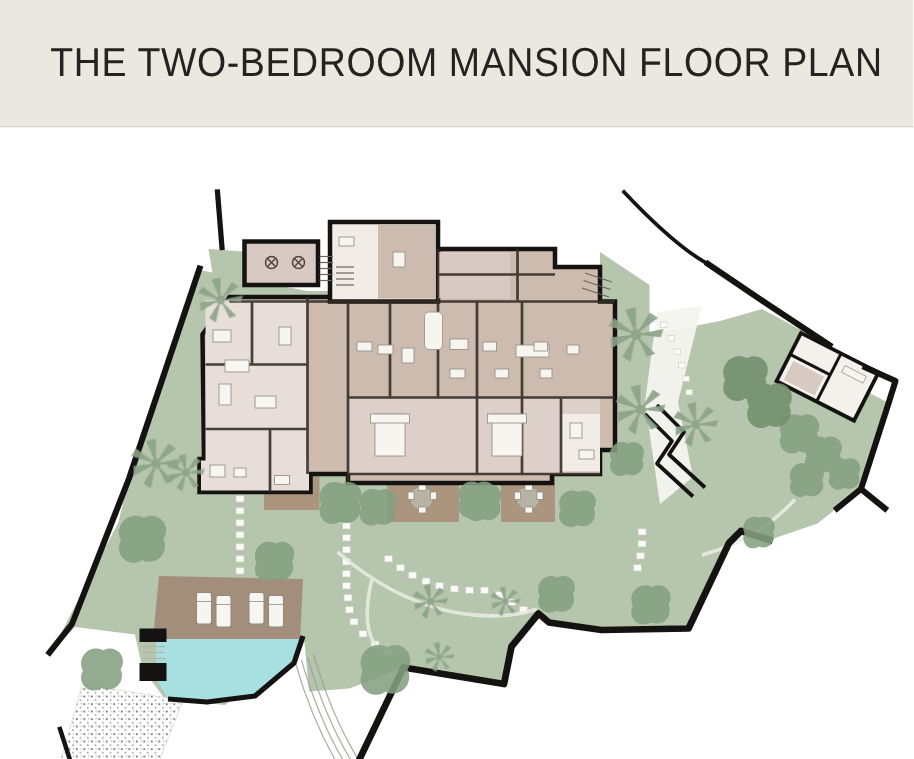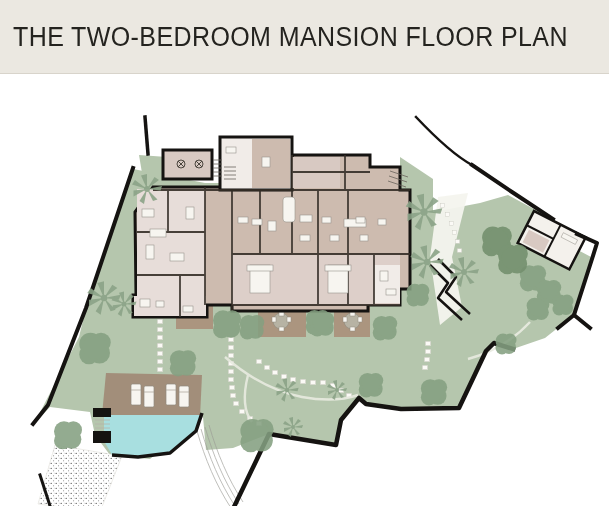--- a/index.html
+++ b/index.html
@@ -1,20 +1,20 @@
 <!DOCTYPE html>
 <html style="--header_bg: #ebe8e1; --header_text: #24231f; --divider: #d8d4cb; --canvas: #ffffff; --lawn: #b5c6ad; --tree: #85a081; --tree_dark: #74906e; --palm: #8ba387; --wall: #151311; --building_base: #cdbbaf; --room_light: #e7ddd9; --room_mid: #ddcfc9; --room_white: #f1ece8; --room_beige: #d8c9c2; --deck: #a28e7a; --terrace: #ab957f; --pool: #a8dfe0; --furniture: #f7f5f0; --furniture_edge: #97938c; --stone: #fbfaf6; --stipple: #5c5c5c; --path_line: #e9ebe1; --table: #b7b3a4;"><head>
 <meta charset="utf-8">
 <style>
   html,body{margin:0;padding:0;background:#fff;}
   body{width:609px;height:506px;overflow:hidden;font-family:"Liberation Sans",sans-serif;}
   .header{
-    width:609px;height:74px;background:var(--header_bg,#ebe8e1);
+    width:609px;height:85px;background:var(--header_bg,#ebe8e1);
     border-bottom:1px solid var(--divider,#d8d4cb);
-    box-sizing:border-box;display:flex;align-items:center;
+    box-sizing:border-box;display:flex;align-items:center;justify-content:center;
   }
   .header h1{
     margin:0 0 0 13px;font-size:25px;font-weight:400;letter-spacing:.4px;
     color:var(--header_text,#24231f);font-family:"Liberation Sans",sans-serif;
     transform:scaleY(1.08);
   }
   .plan-wrap{width:609px;height:439px;background:var(--canvas,#fff);}
   svg{display:block;}
 </style>
 </head>

